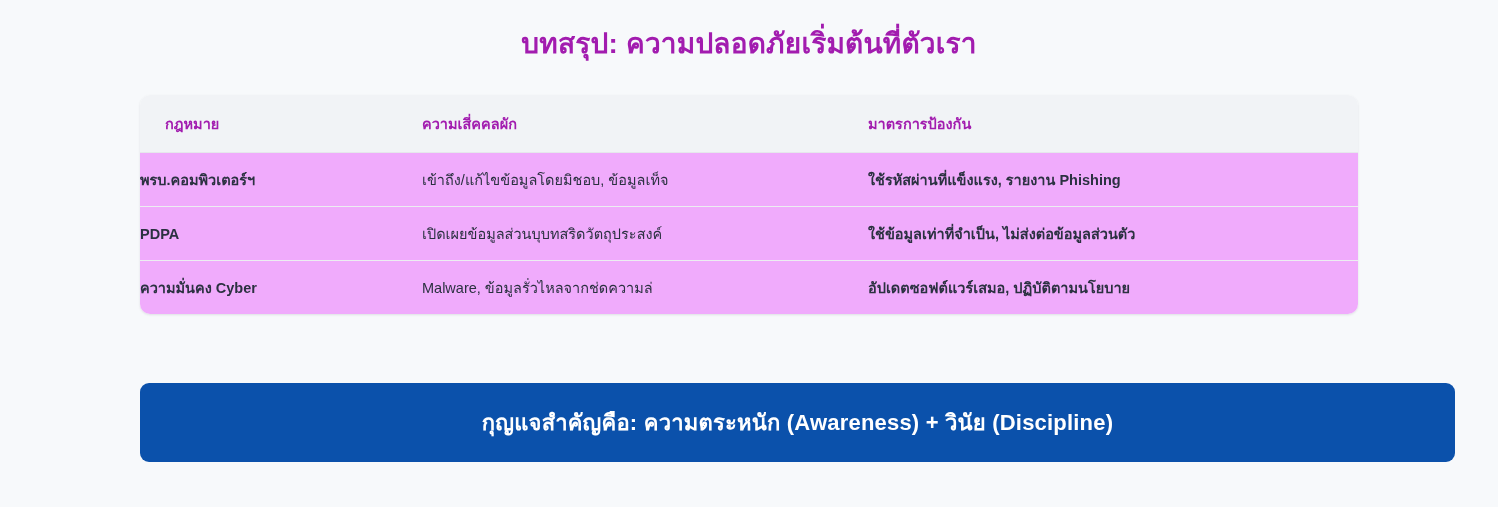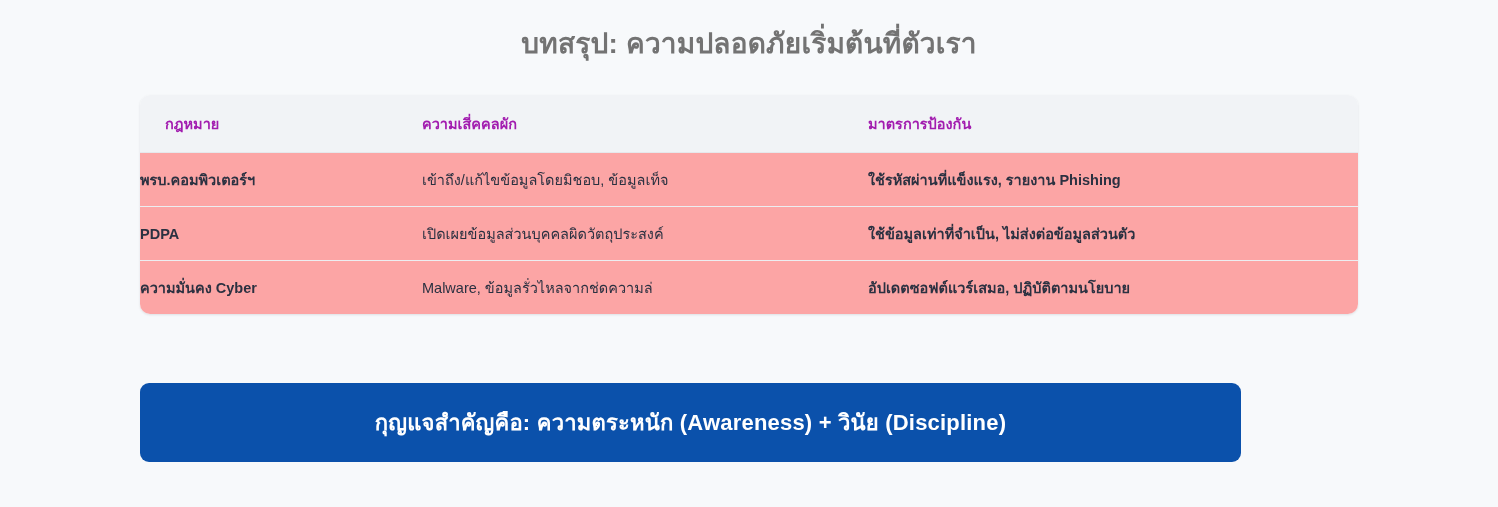--- a/index.html
+++ b/index.html
@@ -23,21 +23,21 @@
 
   
   .page-title {
     position: absolute;
     left: 0;
     top: 24px;
     width: 1498px;
     text-align: center;
     font-size: 28px;
     font-weight: bold;
-    color: #737373;
+    color: #a21caf;
     letter-spacing: 0.2px;
     line-height: 40px;
     white-space: nowrap;
   }
 
   
   .table-card {
     position: absolute;
     left: 140px;
     top: 95px;
@@ -73,21 +73,21 @@
   table.summary-table thead th.h2 { padding-left: 0px; }
   table.summary-table thead th.h3 { padding-left: 0px; }
 
   table.summary-table tbody td {
     font-size: 14.5px;
     color: #2b3141;
     border-top: 1px solid #eceef1;
     height: 53px;
     padding: 0;
     vertical-align: middle;
-    background: #fca5a5;
+    background: #f0abfc;
     white-space: nowrap;
   }
   table.summary-table tbody tr:first-child td {
     border-top: 1px solid #e6e8ec;
   }
 
   td.cell-law {
     padding-left: 25px;
     font-weight: bold;
     color: #232838;
@@ -101,21 +101,21 @@
     padding-left: 0px;
     font-weight: bold;
     color: #343a4b;
   }
 
   
   .key-banner {
     position: absolute;
     left: 140px;
     top: 383px;
-    width: 1101px;
+    width: 1315px;
     height: 79px;
     background: #0b51ab;
     border-radius: 9px;
     display: flex;
     align-items: center;
     justify-content: center;
     box-sizing: border-box;
   }
   .key-banner-text {
     color: #ffffff;
@@ -148,21 +148,21 @@
         </tr>
       </thead>
       <tbody>
         <tr>
           <td class="cell-law">พรบ.คอมพิวเตอร์ฯ</td>
           <td class="cell-risk">เข้าถึง/แก้ไขข้อมูลโดยมิชอบ, ข้อมูลเท็จ</td>
           <td class="cell-measure">ใช้รหัสผ่านที่แข็งแรง, รายงาน Phishing</td>
         </tr>
         <tr>
           <td class="cell-law">PDPA</td>
-          <td class="cell-risk">เปิดเผยข้อมูลส่วนบุคคลผิดวัตถุประสงค์</td>
+          <td class="cell-risk">เปิดเผยข้อมูลส่วนบุบทสริดวัตถุประสงค์</td>
           <td class="cell-measure">ใช้ข้อมูลเท่าที่จำเป็น, ไม่ส่งต่อข้อมูลส่วนตัว</td>
         </tr>
         <tr>
           <td class="cell-law">ความมั่นคง Cyber</td>
           <td class="cell-risk">Malware, ข้อมูลรั่วไหลจากช่ดความล่</td>
           <td class="cell-measure">อัปเดตซอฟต์แวร์เสมอ, ปฏิบัติตามนโยบาย</td>
         </tr>
       </tbody>
     </table>
   </div>

